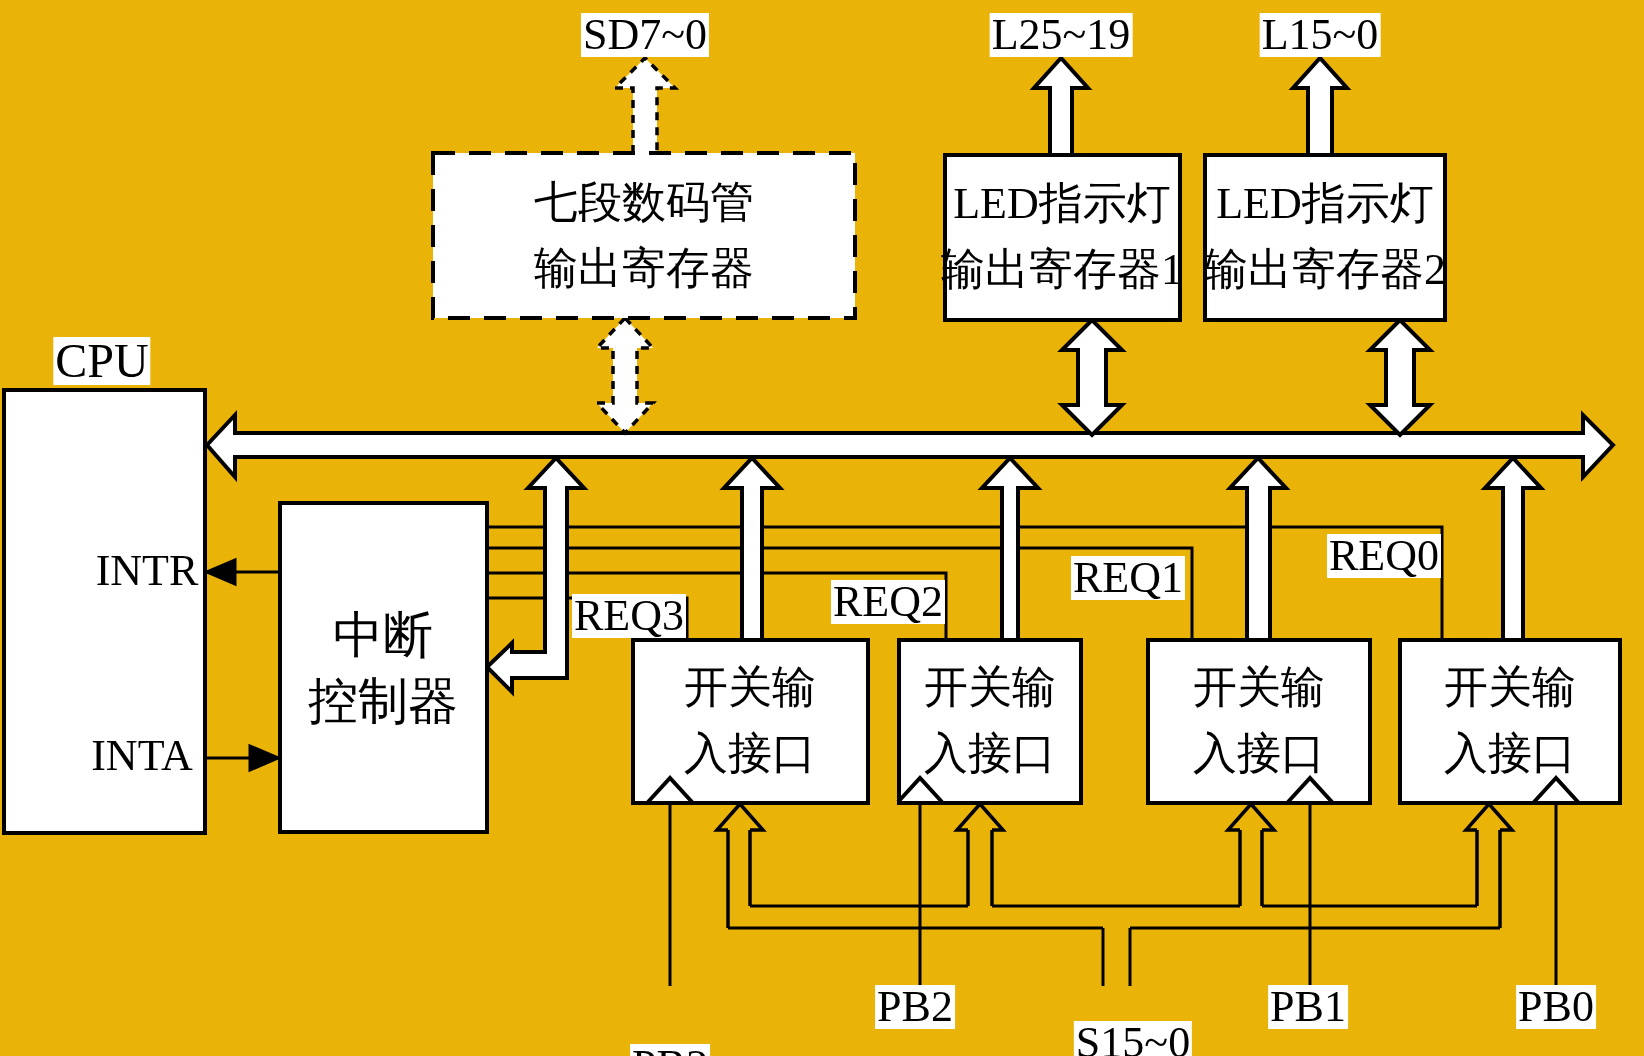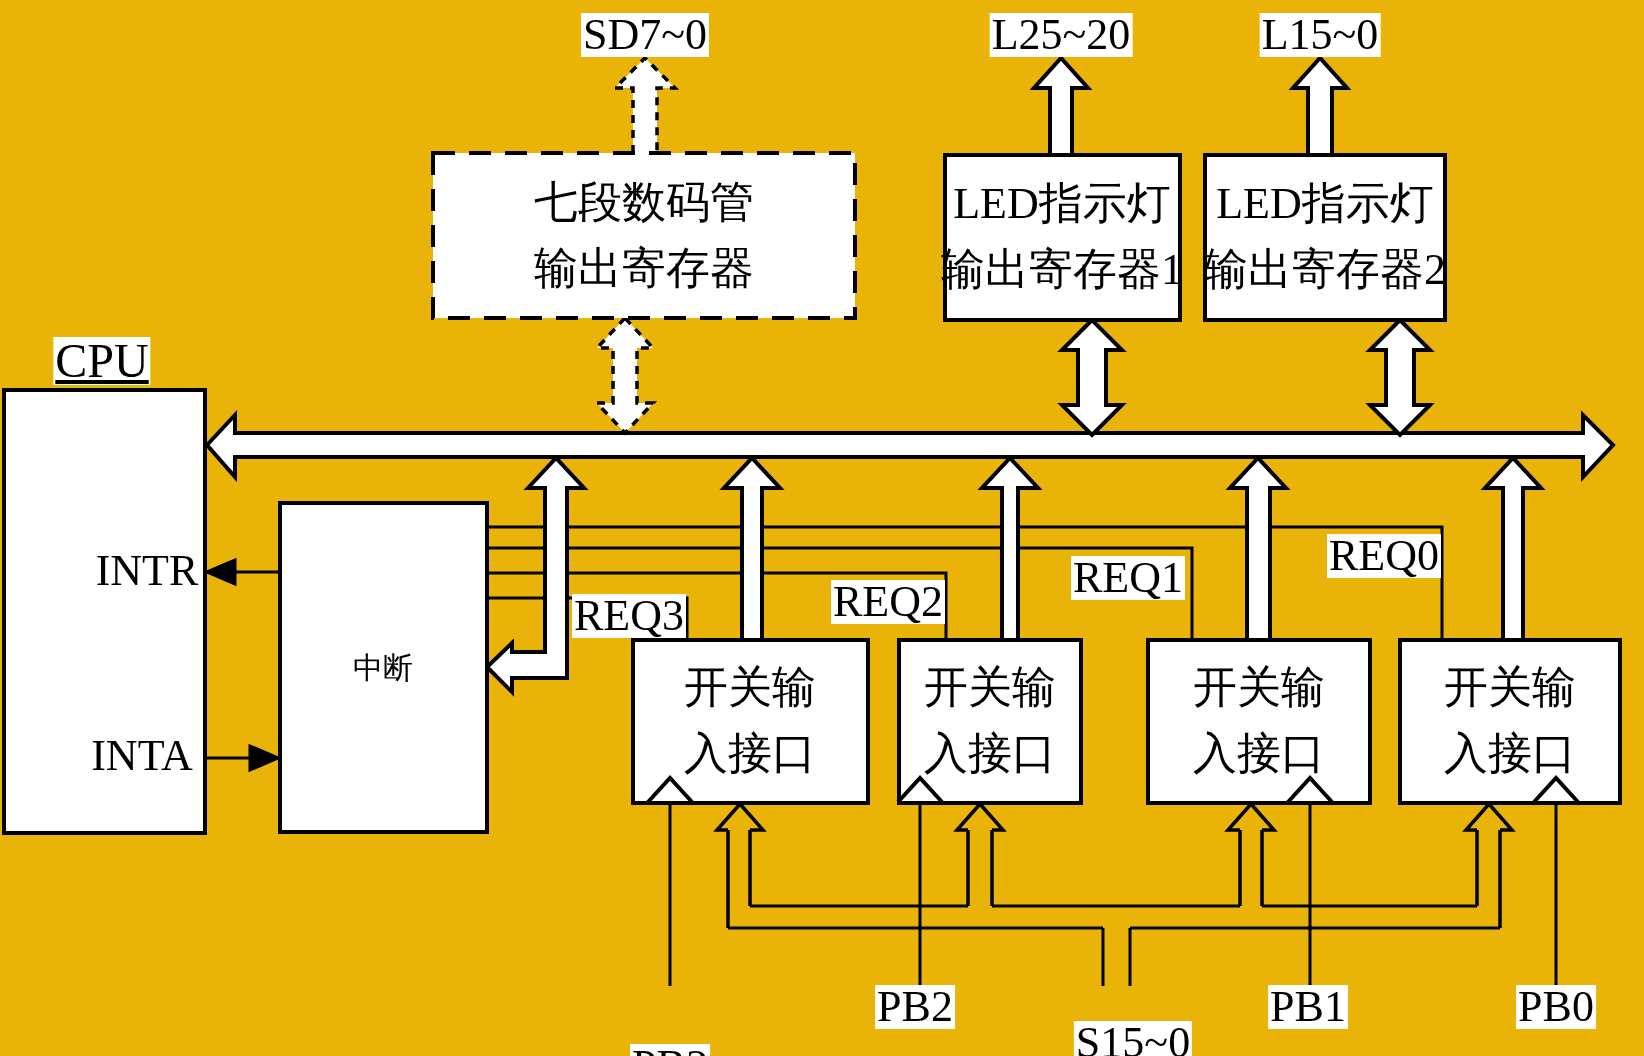--- a/index.html
+++ b/index.html
@@ -163,24 +163,24 @@
 
     <g stroke-width="4">
       <path d="M648,802 L670,778 L692,802"></path>
       <path d="M898,802 L920,778 L942,802"></path>
       <path d="M1288,802 L1310,778 L1332,802"></path>
       <path d="M1534,802 L1556,778 L1578,802"></path>
     </g>
   </svg>
 
   <div class="lbl" style="left:645px;top:35px;">SD7~0</div>
-  <div class="lbl" style="left:1061px;top:35px;">L25~20</div>
+  <div class="lbl" style="left:1061px;top:35px;">L25~19</div>
   <div class="lbl" style="left:1320px;top:35px;">L15~0</div>
 
-  <div class="lbl cpu-lbl" style="left:102px;top:361px;text-decoration:underline;">CPU</div>
+  <div class="lbl cpu-lbl" style="left:102px;top:361px;">CPU</div>
 
   <div class="lbl" style="left:147px;top:571px;">INTR</div>
   <div class="lbl" style="left:142px;top:756px;text-align:right;">INTA</div>
 
   <div class="lbl" style="left:629px;top:616px;text-align:center;">REQ3</div>
   <div class="lbl" style="left:888px;top:602px;">REQ2</div>
   <div class="lbl" style="left:1128px;top:578px;">REQ1</div>
   <div class="lbl" style="left:1384px;top:556px;">REQ0</div>
 
   <div class="lbl" style="left:670px;top:1066px;">PB3</div>
@@ -194,22 +194,23 @@
     <div>输出寄存器</div>
   </div>
   <div class="boxtext" style="left:1062px;top:237px;">
     <div>LED指示灯</div>
     <div>输出寄存器1</div>
   </div>
   <div class="boxtext" style="left:1325px;top:237px;">
     <div>LED指示灯</div>
     <div>输出寄存器2</div>
   </div>
-  <div class="boxtext" style="left:383px;top:668px;font-size:30px;">
+  <div class="boxtext" style="left:383px;top:668px;font-size:50px;">
     <div>中断</div>
+    <div>控制器</div>
   </div>
   <div class="boxtext" style="left:750px;top:721px;">
     <div>开关输</div>
     <div>入接口</div>
   </div>
   <div class="boxtext" style="left:990px;top:721px;">
     <div>开关输</div>
     <div>入接口</div>
   </div>
   <div class="boxtext" style="left:1259px;top:721px;">

